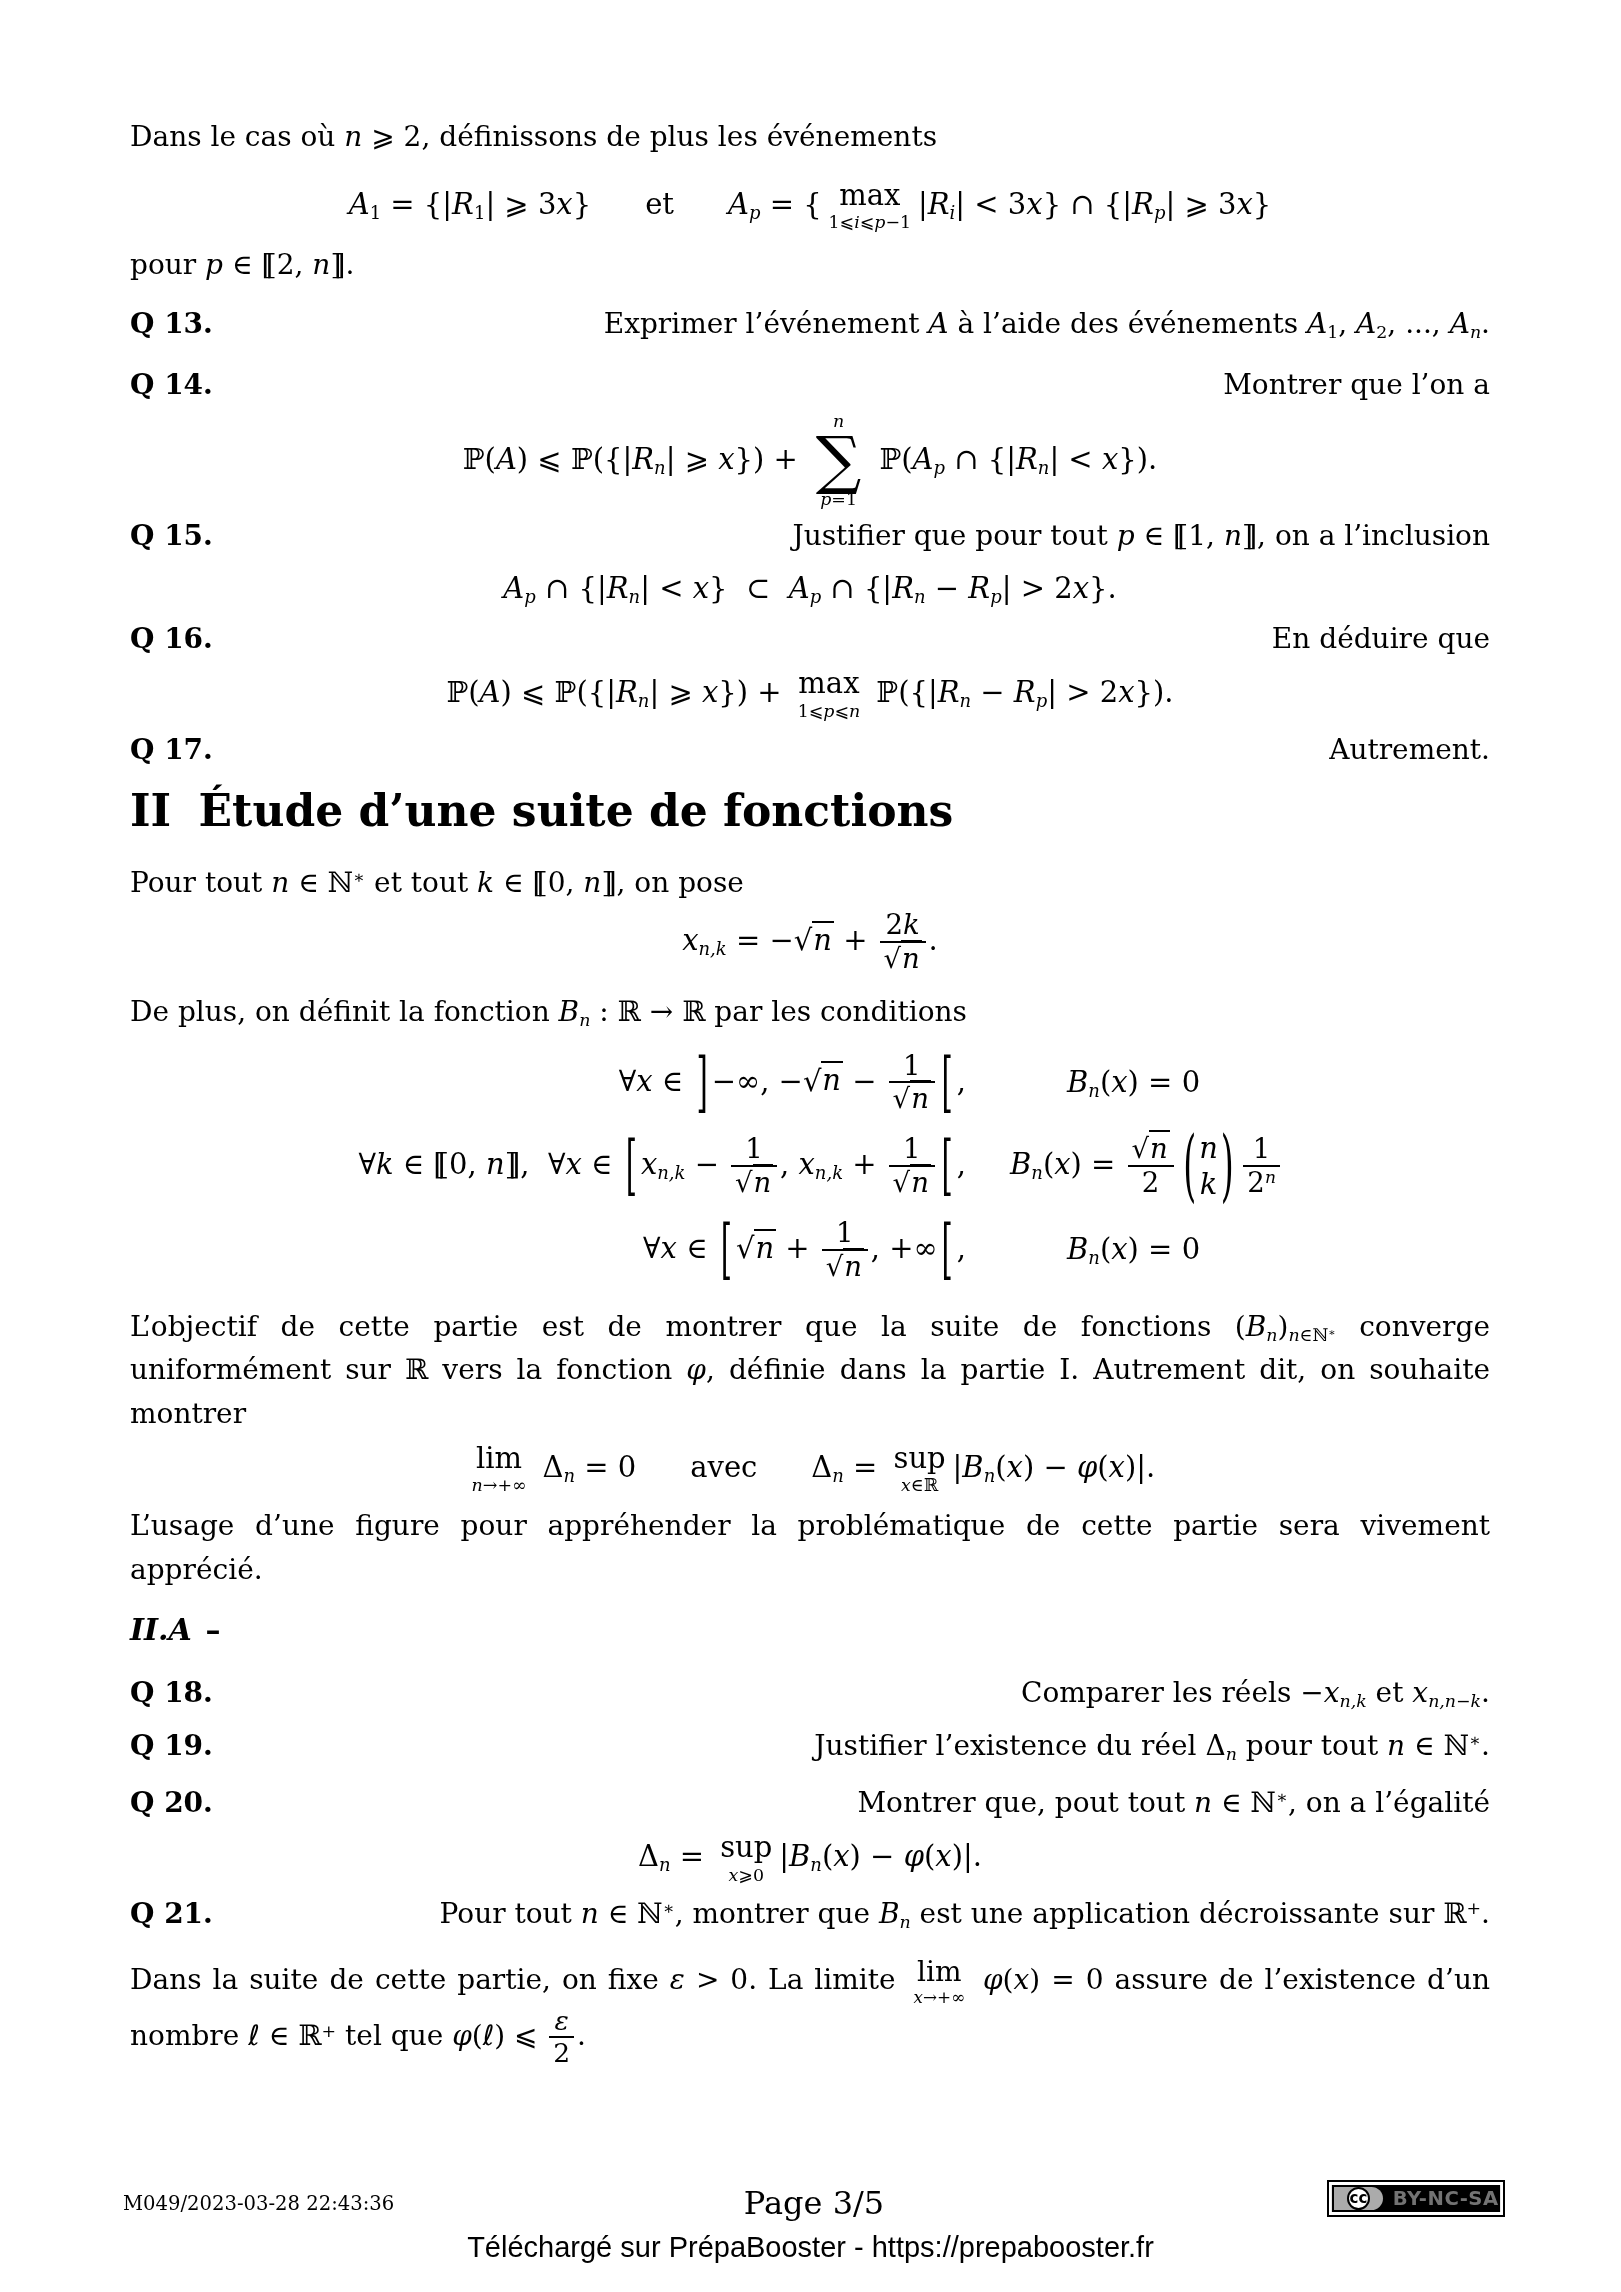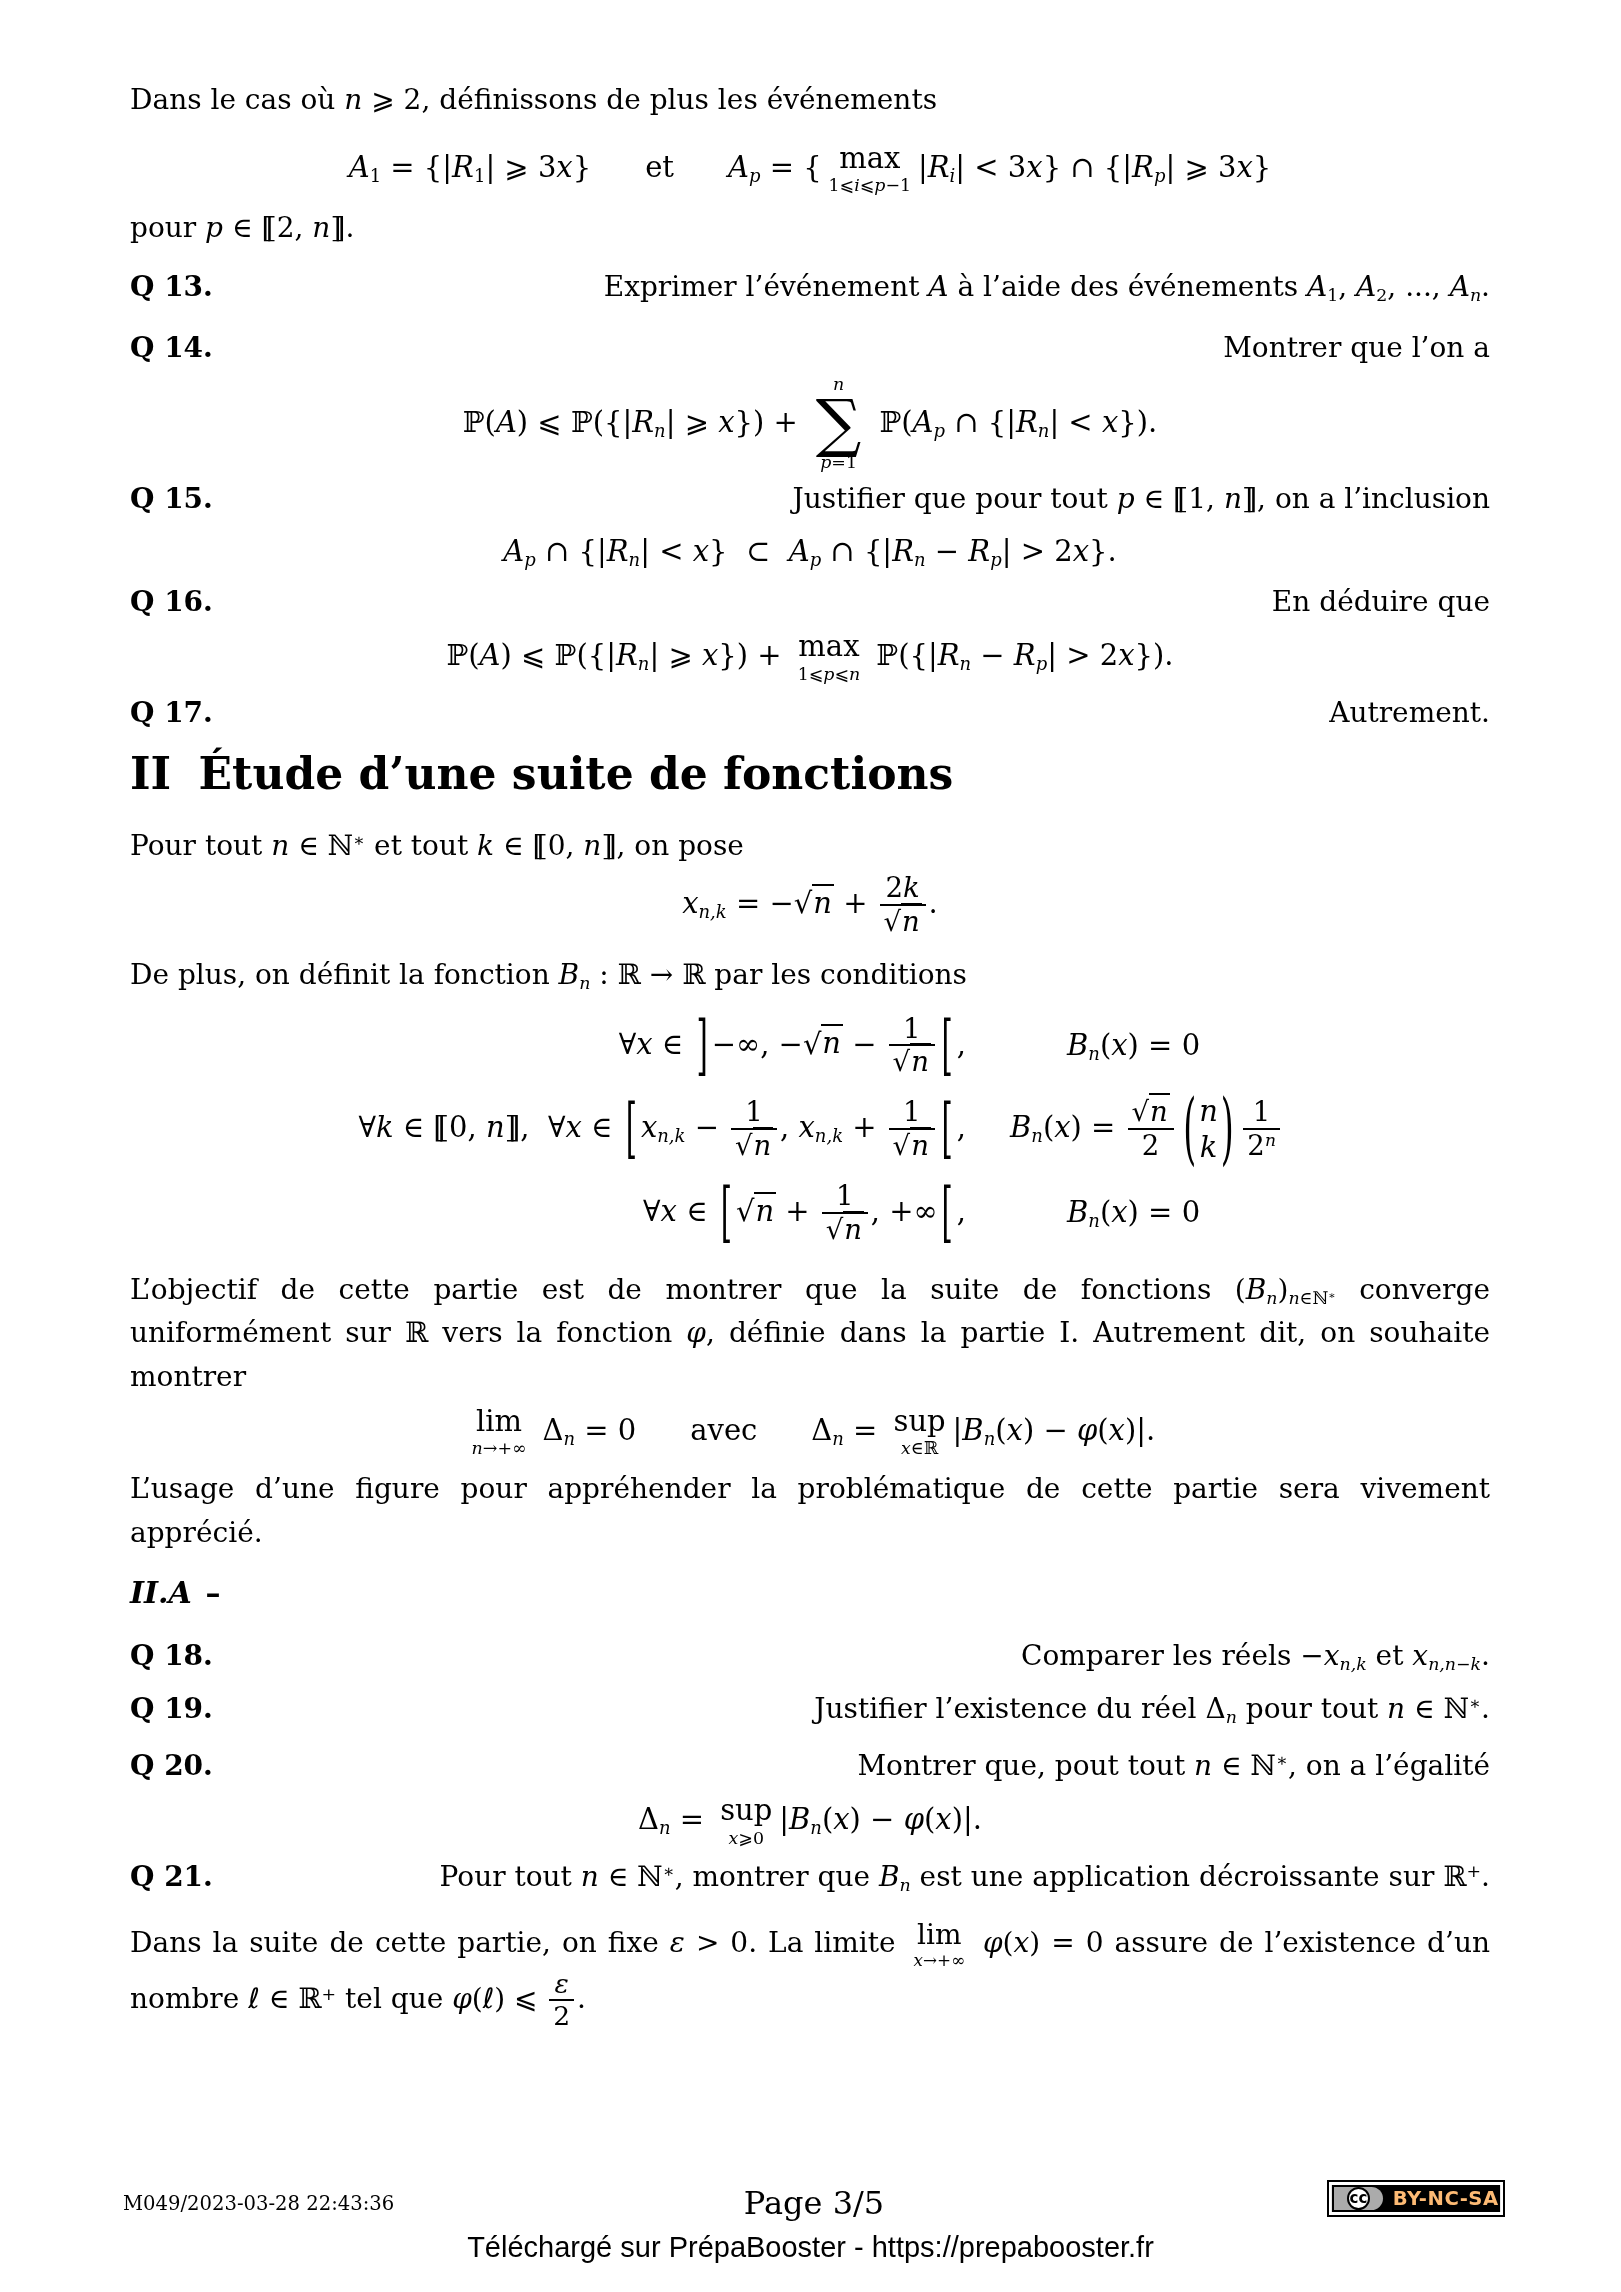--- a/index.html
+++ b/index.html
@@ -50,25 +50,25 @@
   .footer{position:absolute;top:2180px;left:123px;right:116px;height:39px;}
   .f-stamp{position:absolute;left:0;top:11.8px;font-size:19.6px;}
   .f-page{position:absolute;left:0;right:0;top:3.9px;text-align:center;font-size:32px;}
   .cc-badge{position:absolute;right:0;top:0;width:174px;height:33px;background:#000;border:2px solid #000;
             box-shadow:inset 0 0 0 2.9px #fff;display:flex;align-items:center;}
   .cc-left{width:49px;height:23.5px;margin-left:4.9px;background:#ababab;border-radius:0 12.7px 12.7px 0;
            display:flex;align-items:center;justify-content:center;}
   .cc-circle{width:23.5px;height:23.5px;border-radius:50%;background:#fff;border:2.9px solid #000;box-sizing:border-box;
              display:flex;align-items:center;justify-content:center;
              font-family:"DejaVu Sans",sans-serif;font-weight:bold;font-size:15px;line-height:1;}
-  .cc-text{color:#fdba74;font-family:"DejaVu Sans",sans-serif;font-weight:bold;font-size:19.6px;margin-left:9.8px;letter-spacing:0.5px;}
+  .cc-text{color:#737373;font-family:"DejaVu Sans",sans-serif;font-weight:bold;font-size:19.6px;margin-left:9.8px;letter-spacing:0.5px;}
   .download{position:absolute;top:2231px;left:0;right:0;text-align:center;
             font-family:"Liberation Sans","DejaVu Sans",sans-serif;font-size:29px;}
   
-  .m-intro{padding-top:78px;}
+  .m-intro{padding-top:78px;margin-top:37px;}
   .m-eqev{margin-top:21.6px;}
   .m-pour{margin-top:11.8px;}
   .m-q13{margin-top:15.7px;}
   .m-q14{margin-top:17.6px;}
   .m-eq14{margin-top:5.9px;}
   .m-q15{margin-top:5.9px;}
   .m-eq15{margin-top:11.8px;}
   .m-q16{margin-top:9.8px;}
   .m-eq16{margin-top:7.8px;}
   .m-q17{margin-top:7.8px;}

